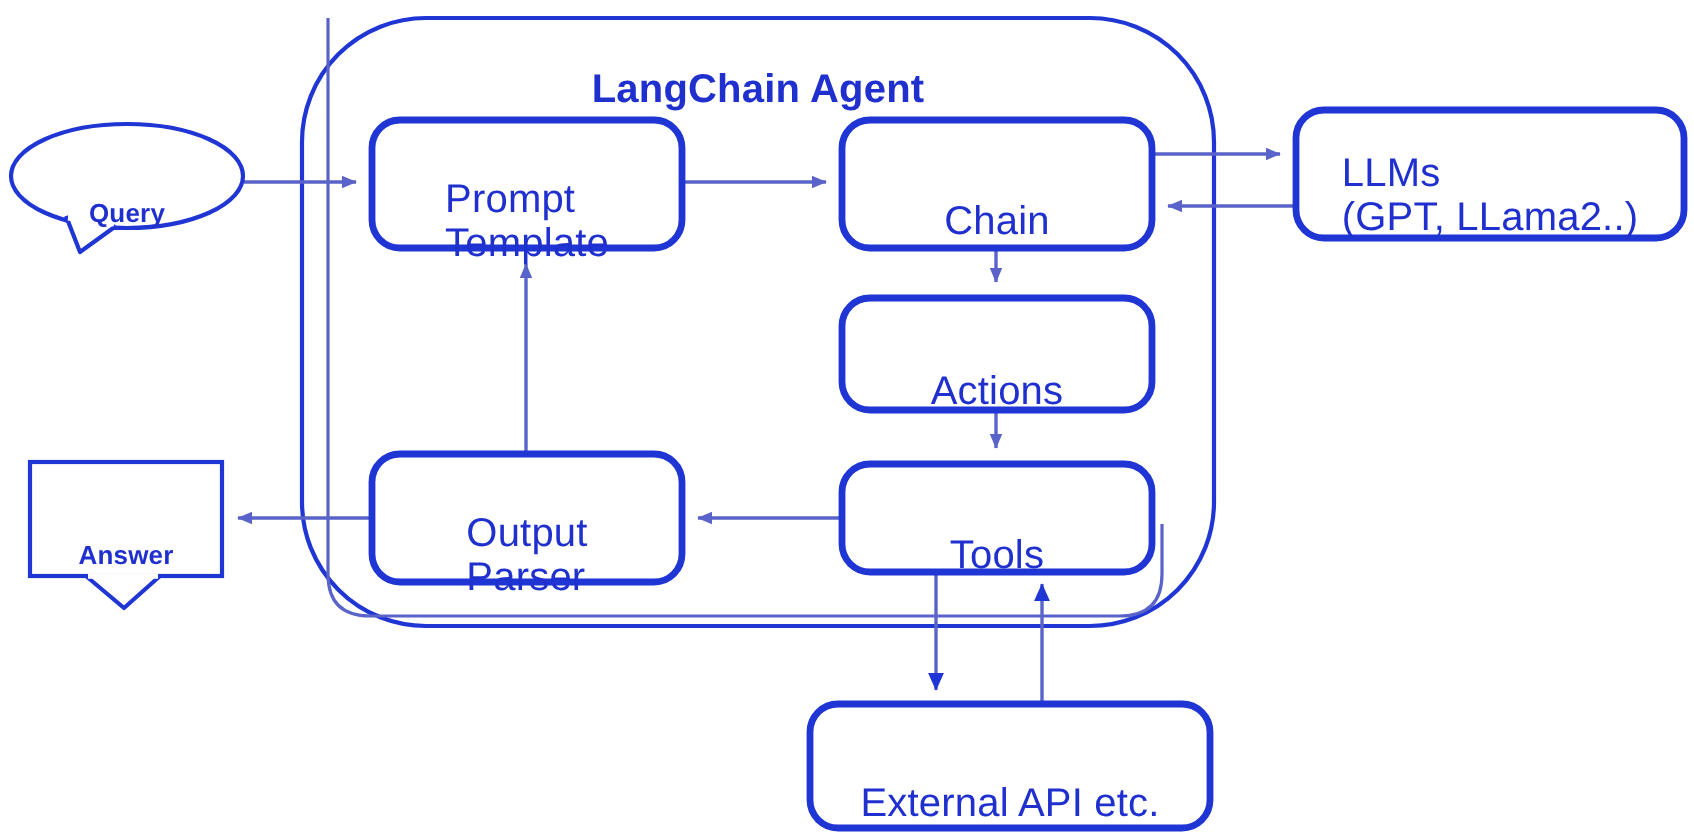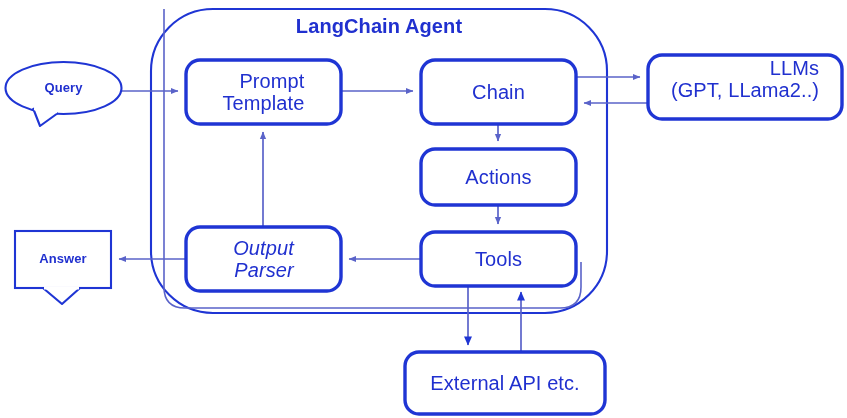--- a/index.html
+++ b/index.html
@@ -21,26 +21,27 @@
     left: 0;
     top: 0;
     width: 847px;
     height: 418px;
   }
   .node-label {
     position: absolute;
     display: flex;
     align-items: center;
     justify-content: center;
-    text-align: right;
+    text-align: left;
     color: #2030cf;
     line-height: 1.12;
     white-space: pre-line;
     pointer-events: none;
     letter-spacing: 0.1px;
+    margin-top: 19px;
   }
   .lbl-prompt, .lbl-chain, .lbl-actions, .lbl-tools,
   .lbl-outparser, .lbl-llms, .lbl-extapi {
     font-size: 20px;
   }
   .lbl-title {
     font-size: 20px;
     font-weight: 700;
   }
   .lbl-query, .lbl-answer {
@@ -125,20 +126,20 @@
 
   <div class="node-label lbl-chain" style="left:421px; top:60px; width:155px; height:64px;">Chain</div>
 
   <div class="node-label lbl-llms" style="left:648px; top:55px; width:194px; height:48px;">LLMs
 (GPT, LLama2..)</div>
 
   <div class="node-label lbl-tools" style="left:421px; top:232px; width:155px; height:54px;">Tools</div>
 
   <div class="node-label lbl-actions" style="left:421px; top:149px; width:155px; height:56px;">Actions</div>
 
-  <div class="node-label lbl-outparser" style="left:186px; top:227px; width:155px; height:64px;font-style:italic;">Output
+  <div class="node-label lbl-outparser" style="left:186px; top:227px; width:155px; height:64px;">Output
 Parser</div>
 
   <div class="node-label lbl-answer" style="left:15px; top:231px; width:96px; height:57px;">Answer</div>
 
   <div class="node-label lbl-extapi" style="left:405px; top:352px; width:200px; height:62px;border-radius:15px;">External API etc.</div>
 
 </div>
 
 </body></html>

